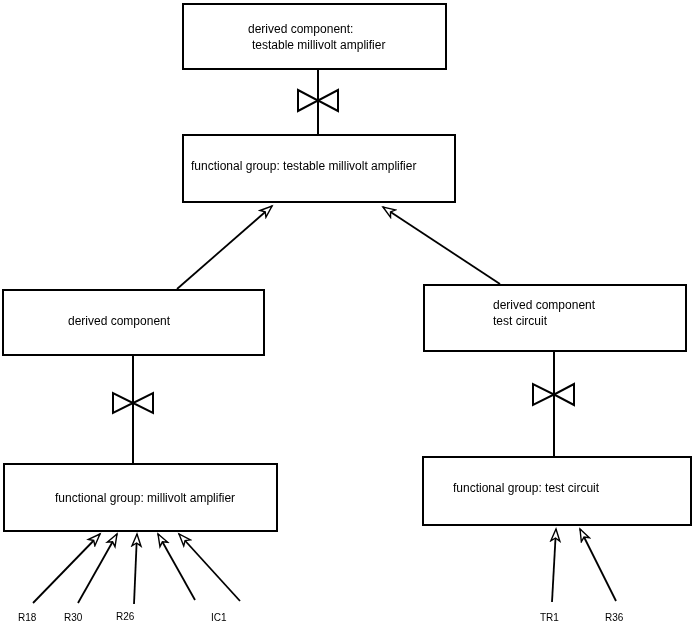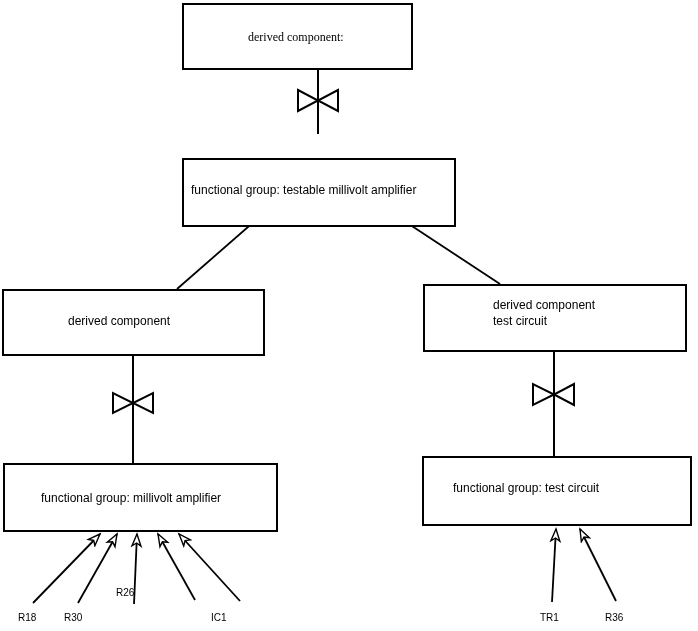--- a/index.html
+++ b/index.html
@@ -75,46 +75,47 @@
     <line x1="33" y1="603" x2="100" y2="534" stroke="#000" stroke-width="1.8" marker-end="url(#openArrow)"></line>
     <line x1="78" y1="603" x2="117" y2="534" stroke="#000" stroke-width="1.8" marker-end="url(#openArrow)"></line>
     <line x1="134" y1="604" x2="137" y2="534" stroke="#000" stroke-width="1.8" marker-end="url(#openArrow)"></line>
     <line x1="195" y1="600" x2="158" y2="534" stroke="#000" stroke-width="1.8" marker-end="url(#openArrow)"></line>
     <line x1="240" y1="601" x2="179" y2="534" stroke="#000" stroke-width="1.8" marker-end="url(#openArrow)"></line>
 
     <line x1="552" y1="602" x2="556" y2="529" stroke="#000" stroke-width="1.8" marker-end="url(#openArrow)"></line>
     <line x1="616" y1="601" x2="580" y2="529" stroke="#000" stroke-width="1.8" marker-end="url(#openArrow)"></line>
   </svg>
 
-  <div class="node" style="left:182px; top:3px; width:231px; height:67px; padding-left:64px;font-family:Liberation Serif, serif;">
+  <div class="node" style="left:182px; top:3px; width:265px; height:67px; padding-left:64px;">
     <div>derived component:</div>
+    <div class="l2-indent">testable millivolt amplifier</div>
   </div>
 
-  <div class="node" style="left:182px; top:134px; width:274px; height:69px; padding-left:7px; padding-bottom:6px;margin-top:24px;">
+  <div class="node" style="left:182px; top:134px; width:274px; height:69px; padding-left:7px; padding-bottom:6px;">
     <div>functional group: testable millivolt amplifier</div>
   </div>
 
   <div class="node" style="left:2px; top:289px; width:263px; height:67px; padding-left:64px; padding-bottom:4px;">
     <div>derived component</div>
   </div>
 
   <div class="node" style="left:423px; top:284px; width:264px; height:68px; padding-left:68px; padding-bottom:10px;">
     <div>derived component</div>
     <div>test circuit</div>
   </div>
 
-  <div class="node" style="left:3px; top:463px; width:275px; height:69px; padding-left:36px;">
+  <div class="node" style="left:3px; top:463px; width:275px; height:69px; padding-left:50px;">
     <div>functional group: millivolt amplifier</div>
   </div>
 
   <div class="node" style="left:422px; top:456px; width:270px; height:70px; padding-left:29px; padding-bottom:6px;">
     <div>functional group: test circuit</div>
   </div>
 
   <div class="leaf-label" style="left:18px; top:611px;">R18</div>
   <div class="leaf-label" style="left:64px; top:611px;">R30</div>
-  <div class="leaf-label" style="left:116px; top:586px;">R26</div>
+  <div class="leaf-label" style="left:116px; top:610px;">R26</div>
   <div class="leaf-label" style="left:167px; top:611px;margin-top:26px;">R22</div>
   <div class="leaf-label" style="left:211px; top:611px;">IC1</div>
   <div class="leaf-label" style="left:540px; top:611px;">TR1</div>
   <div class="leaf-label" style="left:605px; top:611px;">R36</div>
 
 </div>
 
 </body></html>

